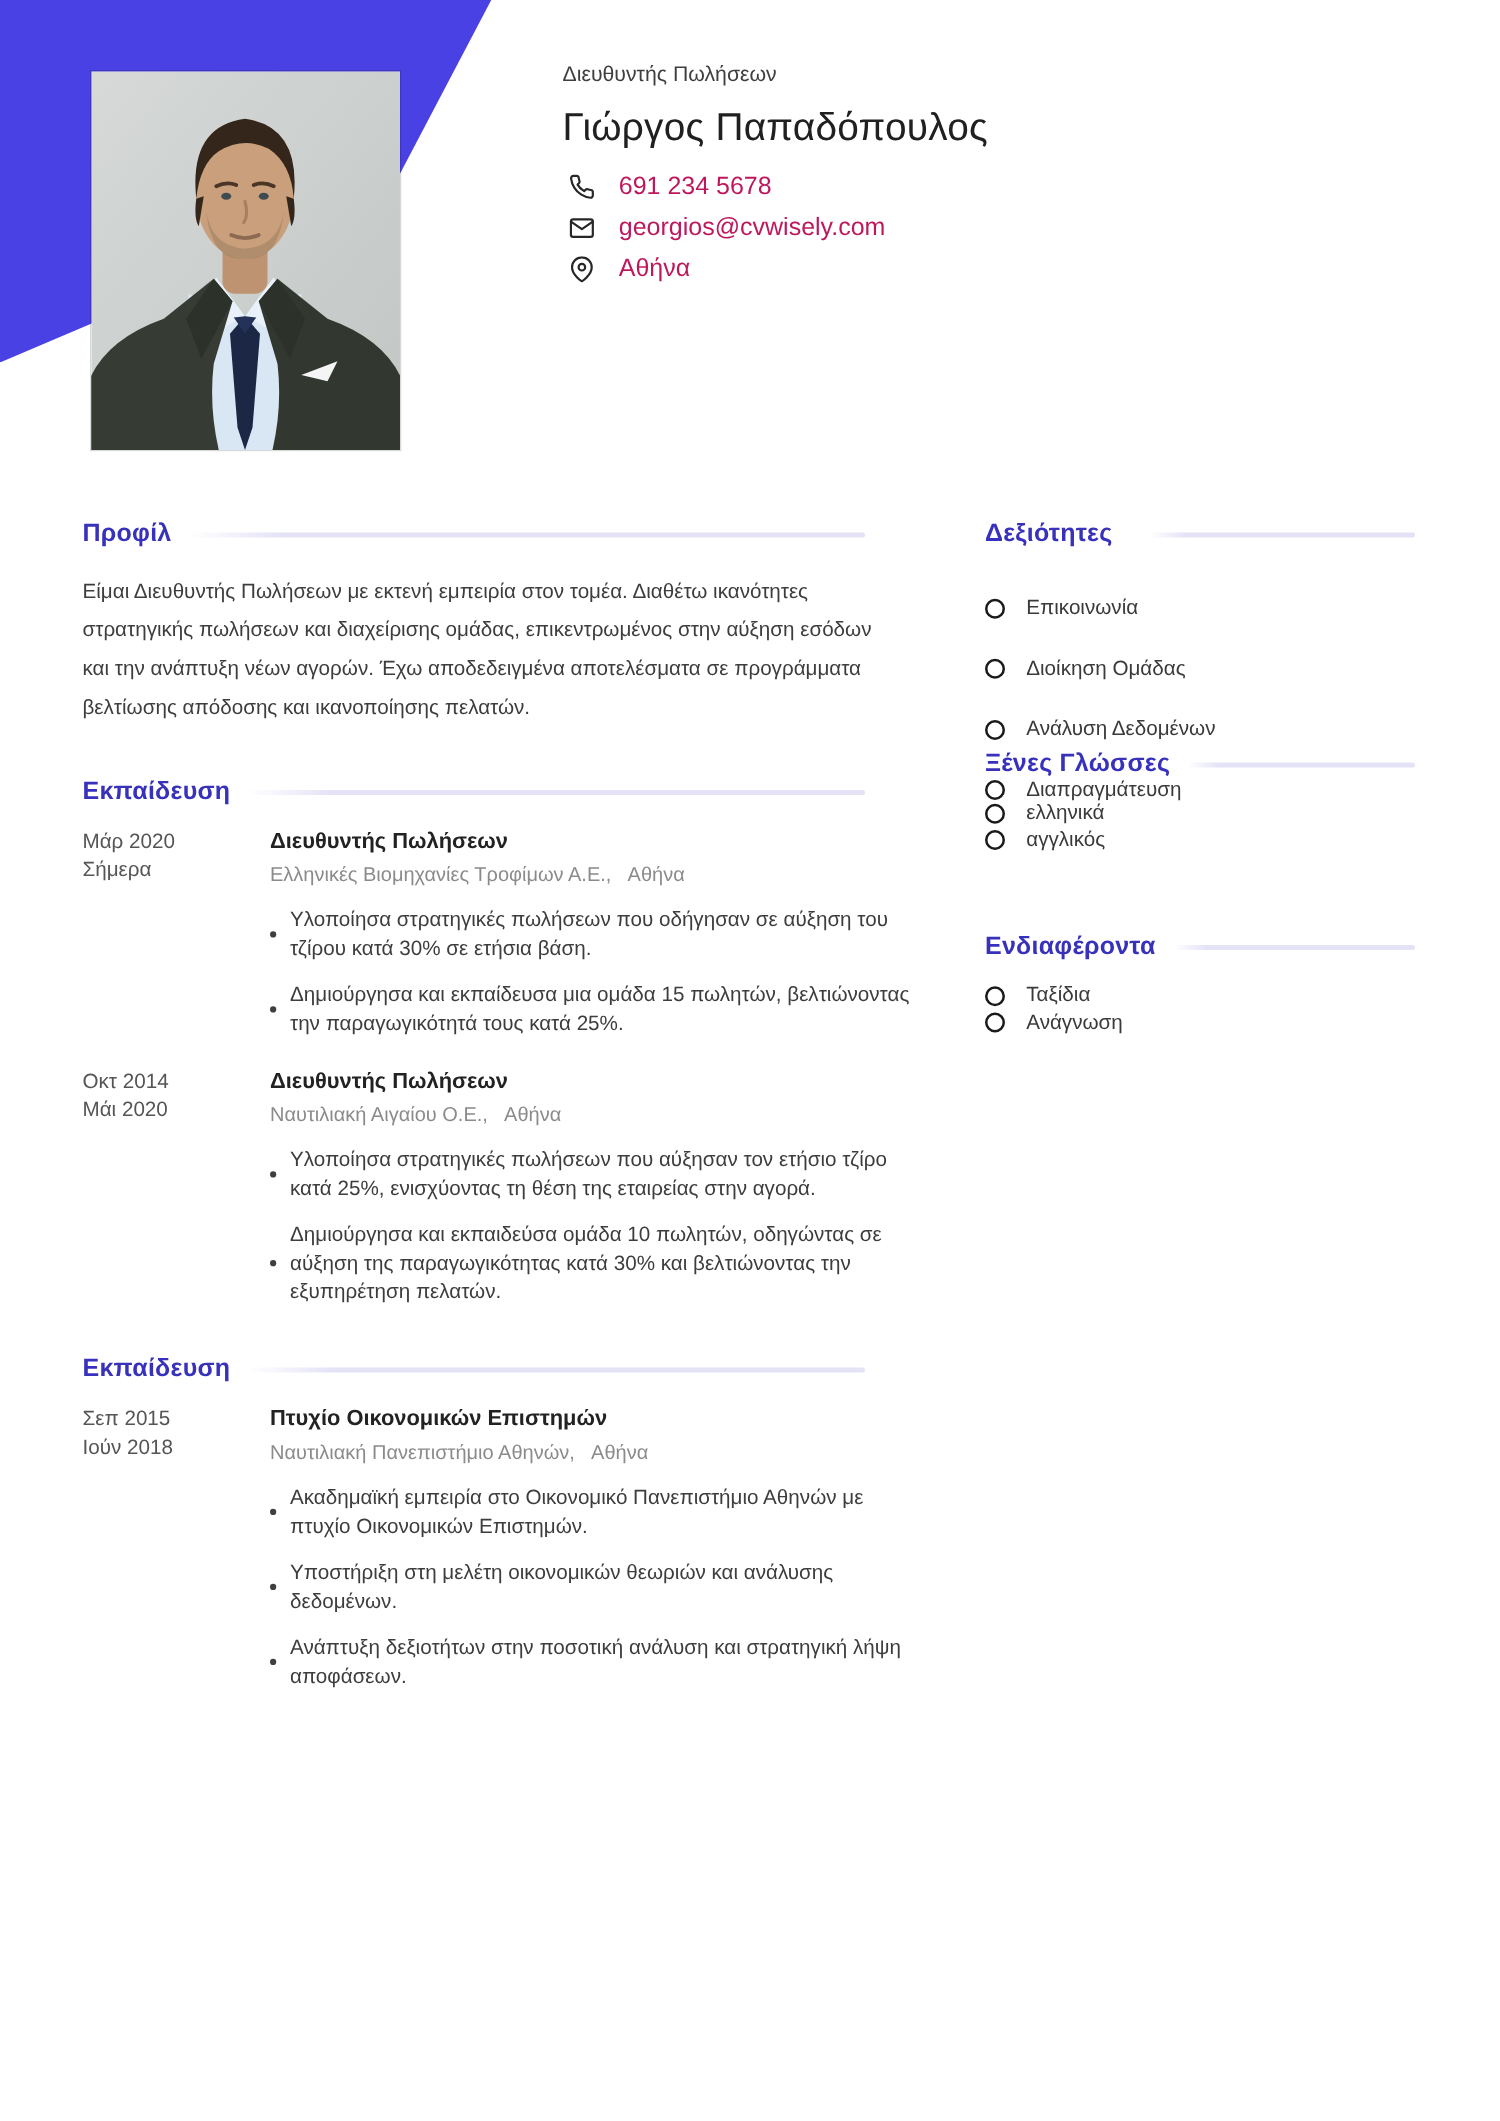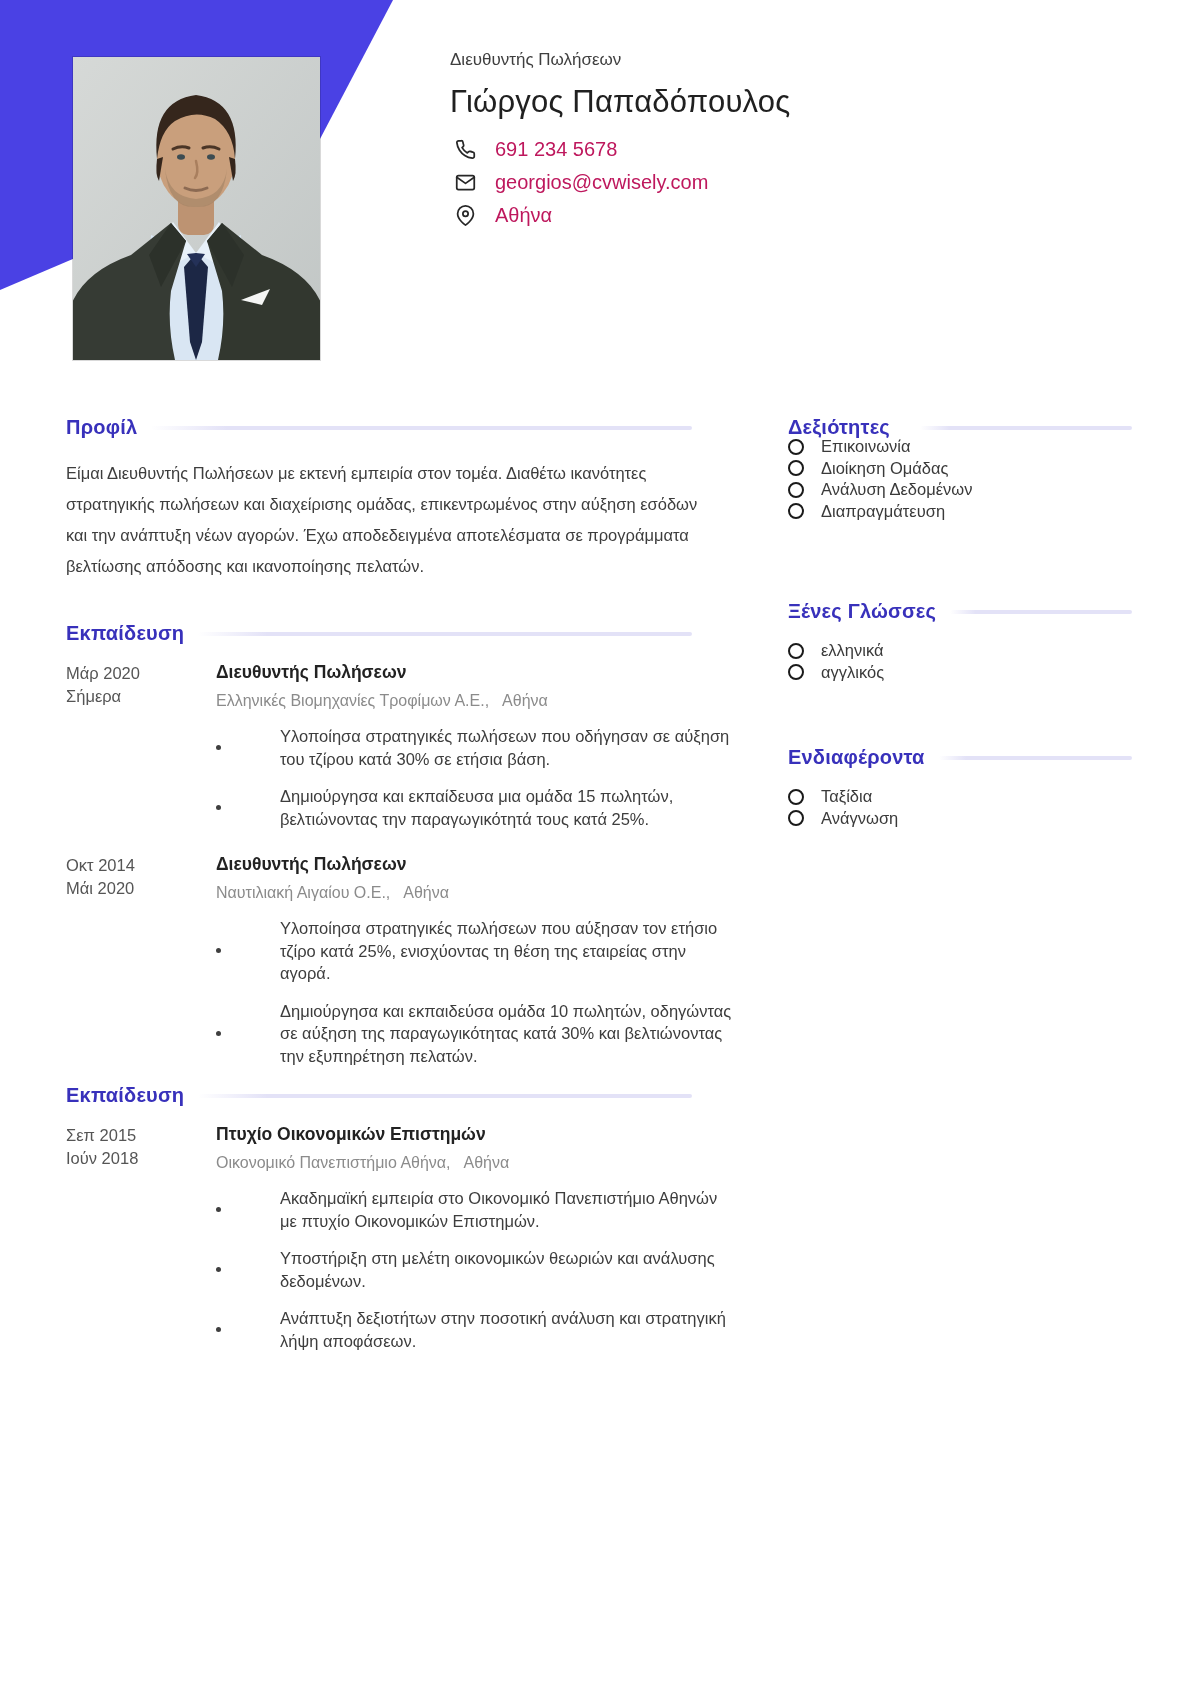--- a/index.html
+++ b/index.html
@@ -26,21 +26,21 @@
   .right-head{left:788px;width:344px;}
   
   .profile-text{position:absolute;left:66px;top:458px;width:632px;font-size:16.5px;line-height:31px;color:#3d3d3d;}
   
   .dates{position:absolute;left:66px;width:135px;font-size:16.5px;line-height:23px;color:#555555;}
   .entry{position:absolute;left:216px;width:522px;}
   .entry .role{font-size:17.5px;font-weight:700;color:#222222;line-height:24px;}
   .entry .org{margin-top:5px;font-size:16px;color:#8b8b8b;line-height:24px;}
   .entry .org .loc{margin-left:13px;}
   .bullets{margin-top:12px;display:flex;flex-direction:column;gap:15px;}
-  .bullet{display:flex;align-items:center;gap:48px;}
+  .bullet{display:flex;align-items:center;}
   .bullet .dot{width:5px;height:5px;border-radius:50%;background:#3f3f3f;flex:0 0 auto;margin-right:11px;}
   .bullet .btxt{font-size:16.5px;line-height:22.5px;color:#3d3d3d;width:504px;}
   
   .rlist{position:absolute;left:788px;width:344px;display:flex;flex-direction:column;}
   .ritem{display:flex;align-items:center;height:21.5px;}
   .ritem .ring{width:12px;height:12px;border:2.5px solid #1a1a1a;border-radius:50%;flex:0 0 auto;margin-right:17px;}
   .ritem .rtxt{font-size:16.5px;color:#3a3a3a;}
 </style>
 </head>
 <body>
@@ -179,21 +179,21 @@
     <span class="hline"></span>
   </div>
 
   <div class="dates" style="top:1124px;">
     <div>Σεπ 2015</div>
     <div>Ιούν 2018</div>
   </div>
   <div class="entry" style="top:1122px;">
     <div class="role">Πτυχίο Οικονομικών Επιστημών</div>
     <div class="org">
-      <span>Οικονομικό Πανεπιστήμιο Αθήνα,</span><span class="loc">Αθήνα</span>
+      <span>Ναυτιλιακή Πανεπιστήμιο Αθηνών,</span><span class="loc">Αθήνα</span>
     </div>
     <div class="bullets">
       <div class="bullet">
         <span class="dot"></span>
         <span class="btxt">Ακαδημαϊκή εμπειρία στο Οικονομικό Πανεπιστήμιο Αθηνών με πτυχίο Οικονομικών Επιστημών.</span>
       </div>
       <div class="bullet">
         <span class="dot"></span>
         <span class="btxt">Υποστήριξη στη μελέτη οικονομικών θεωριών και ανάλυσης δεδομένων.</span>
       </div>
@@ -201,21 +201,21 @@
         <span class="dot"></span>
         <span class="btxt">Ανάπτυξη δεξιοτήτων στην ποσοτική ανάλυση και στρατηγική λήψη αποφάσεων.</span>
       </div>
     </div>
   </div>
 
   <div class="sec-head right-head" style="top:416px;gap:16px;">
     <span class="htxt">Δεξιότητες</span>
     <span class="hline"></span>
   </div>
-  <div class="rlist" style="top:436px;">
+  <div class="rlist" style="top:476px;gap:27px;">
     <div class="ritem">
       <span class="ring"></span>
       <span class="rtxt">Επικοινωνία</span>
     </div>
     <div class="ritem">
       <span class="ring"></span>
       <span class="rtxt">Διοίκηση Ομάδας</span>
     </div>
     <div class="ritem">
       <span class="ring"></span>

